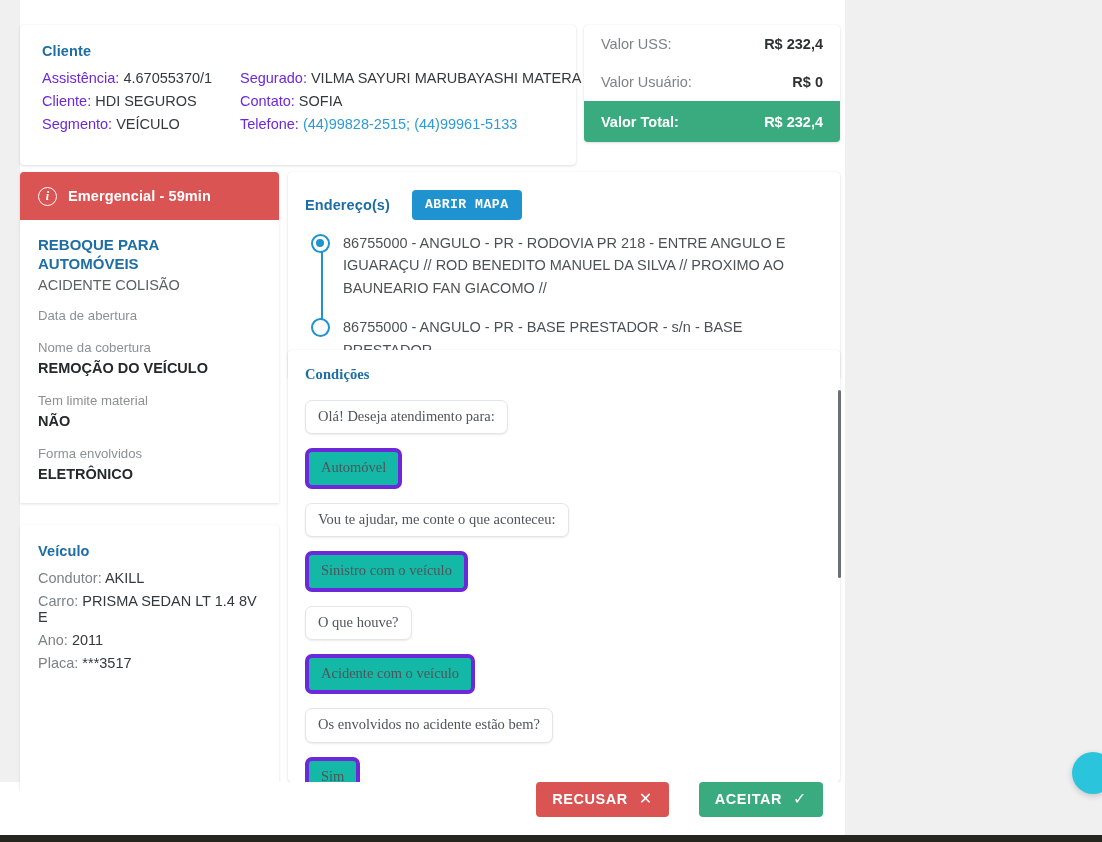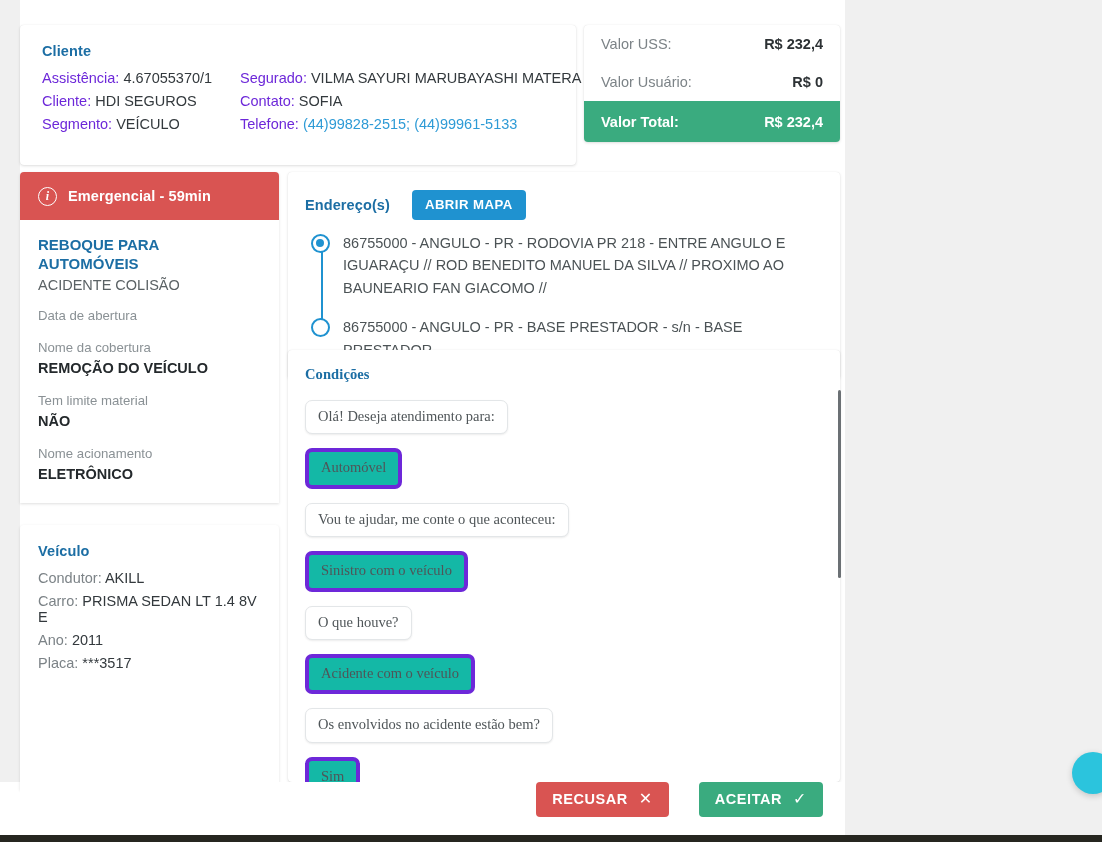--- a/index.html
+++ b/index.html
@@ -191,21 +191,21 @@
   .map-btn {
     background: #1f92d0;
     color: #ffffff;
     font-size: 13.2px;
     font-weight: bold;
     letter-spacing: 0.45px;
     border: none;
     border-radius: 4px;
     padding: 7px 13px 8px 13px;
     cursor: pointer;
-    font-family: Liberation Sans, sans-serif;
+    font-family: Liberation Mono, monospace;
   }
   .addr-list { position: relative; padding-left: 38px; }
   .addr-rail {
     position: absolute;
     left: 16px; top: 18px;
     width: 2.4px;
     height: 70px;
     background: #1f92d0;
   }
   .addr-item { position: relative; margin-bottom: 17px; }
@@ -396,21 +396,21 @@
         </div>
         <div class="field">
           <div class="f-label">Nome da cobertura</div>
           <div class="f-value">REMOÇÃO DO VEÍCULO</div>
         </div>
         <div class="field">
           <div class="f-label">Tem limite material</div>
           <div class="f-value">NÃO</div>
         </div>
         <div class="field">
-          <div class="f-label">Nome acionamento</div>
+          <div class="f-label">Forma envolvidos</div>
           <div class="f-value">ELETRÔNICO</div>
         </div>
       </div>
     </div>
 
     <div class="veiculo-card">
       <div class="section-title">Veículo</div>
       <div class="veh-line">
         <span class="k">Condutor:</span>
         <span class="v">AKILL</span>

